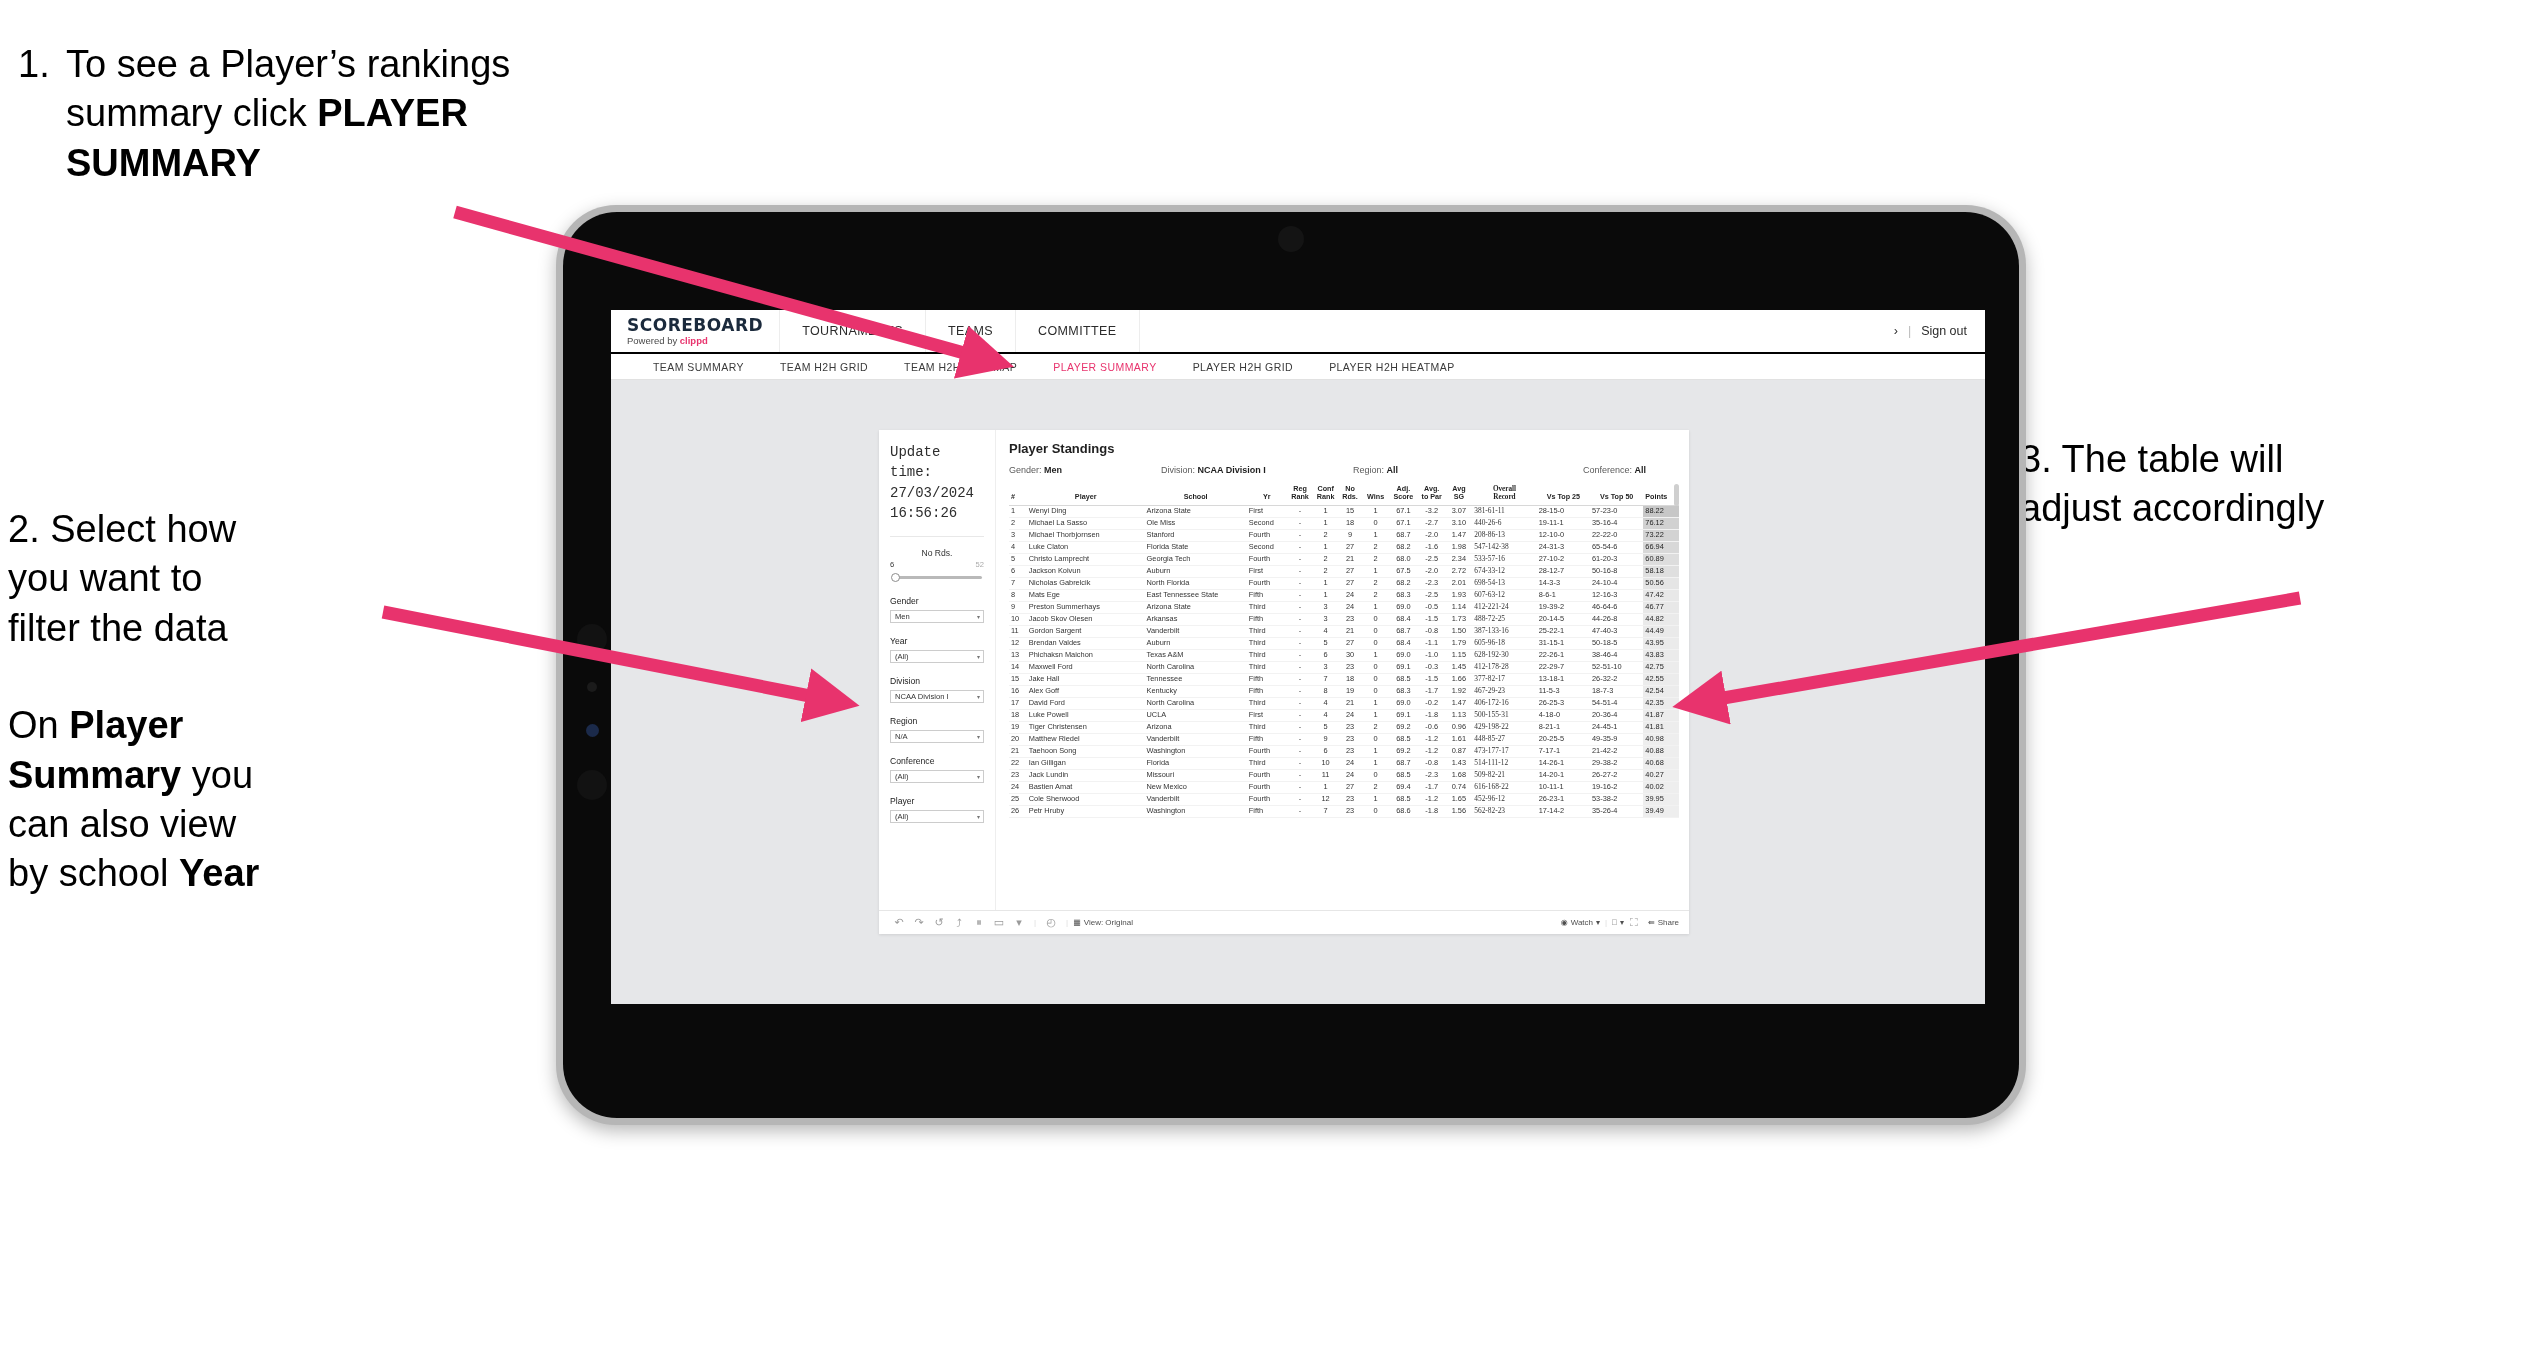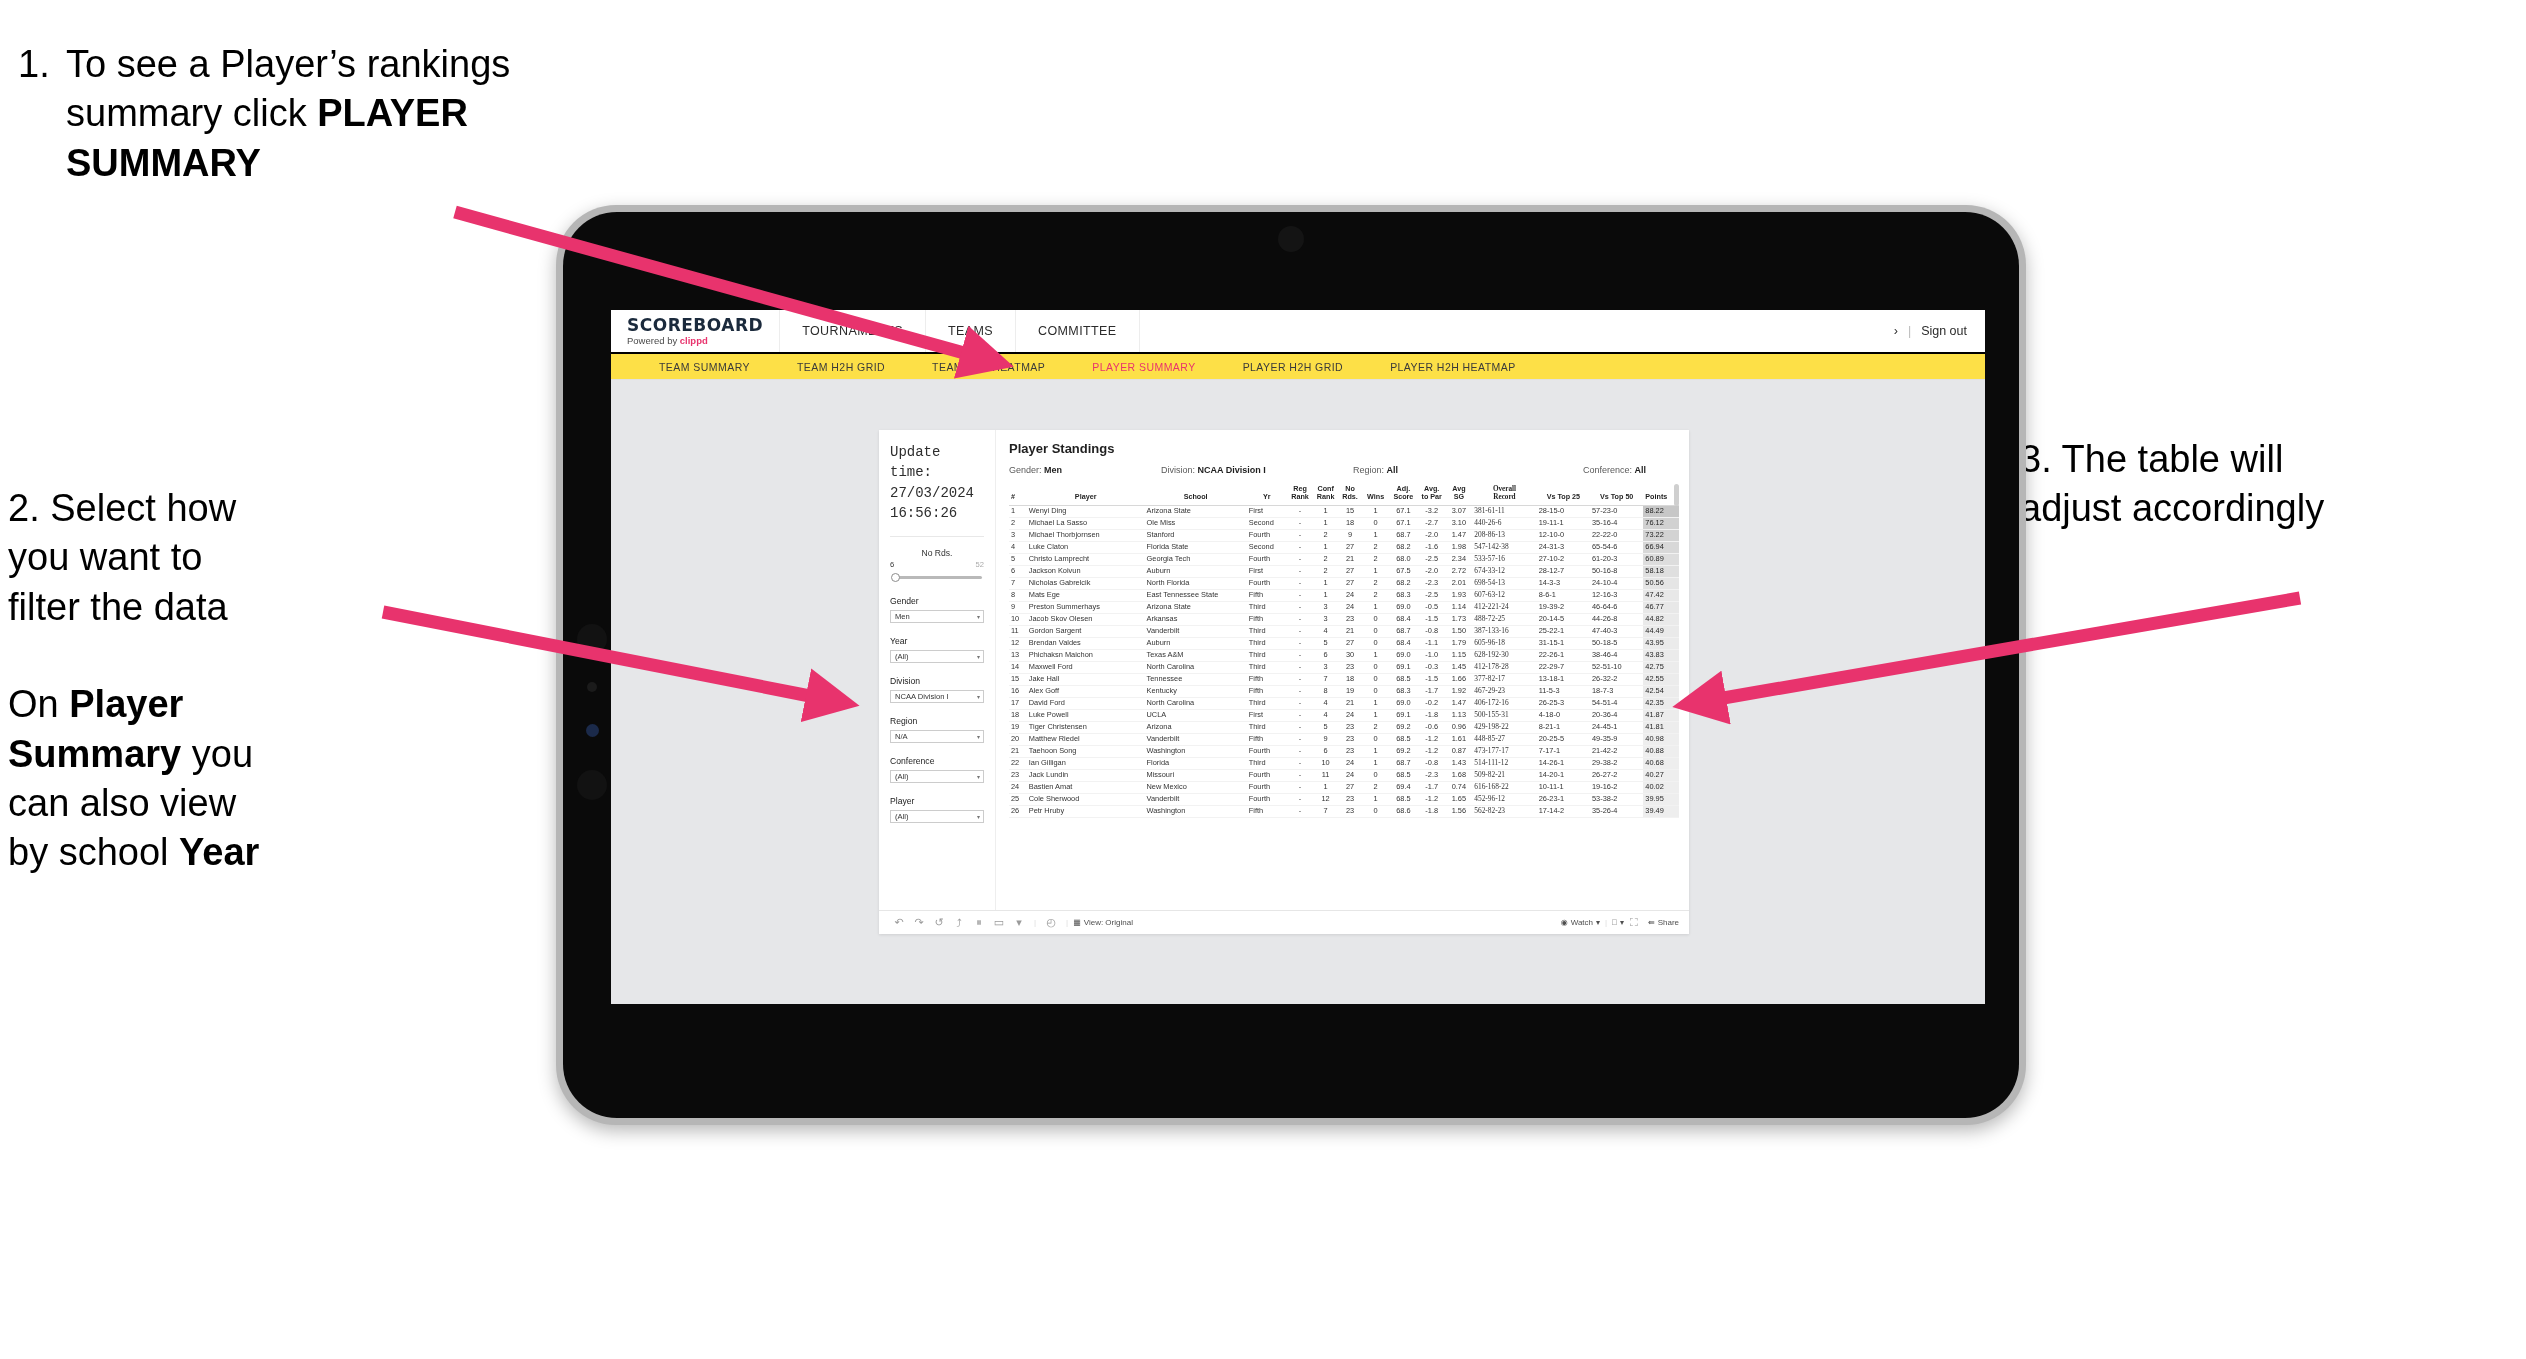--- a/index.html
+++ b/index.html
@@ -13,21 +13,21 @@
   }
 
   
   .annot { position:absolute; color:#000; font-size:38px; line-height:1.30; }
   .annot b { font-weight:700; }
 
   #annot-1 { left:18px; top:40px; width:520px; }
   #annot-1 .num { position:absolute; left:0; top:0; }
   #annot-1 .body { margin-left:48px; }
 
-  #annot-2 { left:8px; top:484px; width:400px; }
+  #annot-2 { left:8px; top:505px; width:400px; }
   #annot-2 .p2 { margin-top:48px; }
 
   #annot-3 { left:2020px; top:435px; width:500px; }
 
   
   .arrow-svg { position:absolute; left:0; top:0; width:2526px; height:1359px; pointer-events:none; }
 
   
   #tablet {
     position:absolute; left:556px; top:205px;
@@ -87,25 +87,24 @@
   }
   #topnav-spacer { flex:1; }
   #signout-wrap {
     display:flex; align-items:center; gap:10px;
     padding-right:18px; font-size:12.5px; color:#2b2b2b;
   }
   #signout-wrap .sep { color:#bbb; }
 
   
   #subnav {
-    height:26px; background:#fde047;
+    height:26px; background:#ffffff;
     display:flex; align-items:center;
     border-bottom:1px solid #e1e1e1;
-    padding-left:30px;
-    gap:11px;
+    padding-left:24px;
   }
   .subnav-item {
     font-size:10.5px; color:#3a3a3a; letter-spacing:.45px;
     padding:0 18px; cursor:pointer; line-height:26px;
   }
   .subnav-item.active { color:#e8336d; }
 
   
   #canvas { position:relative; height:calc(694px - 70px); background:#e6e7e9; }
 

